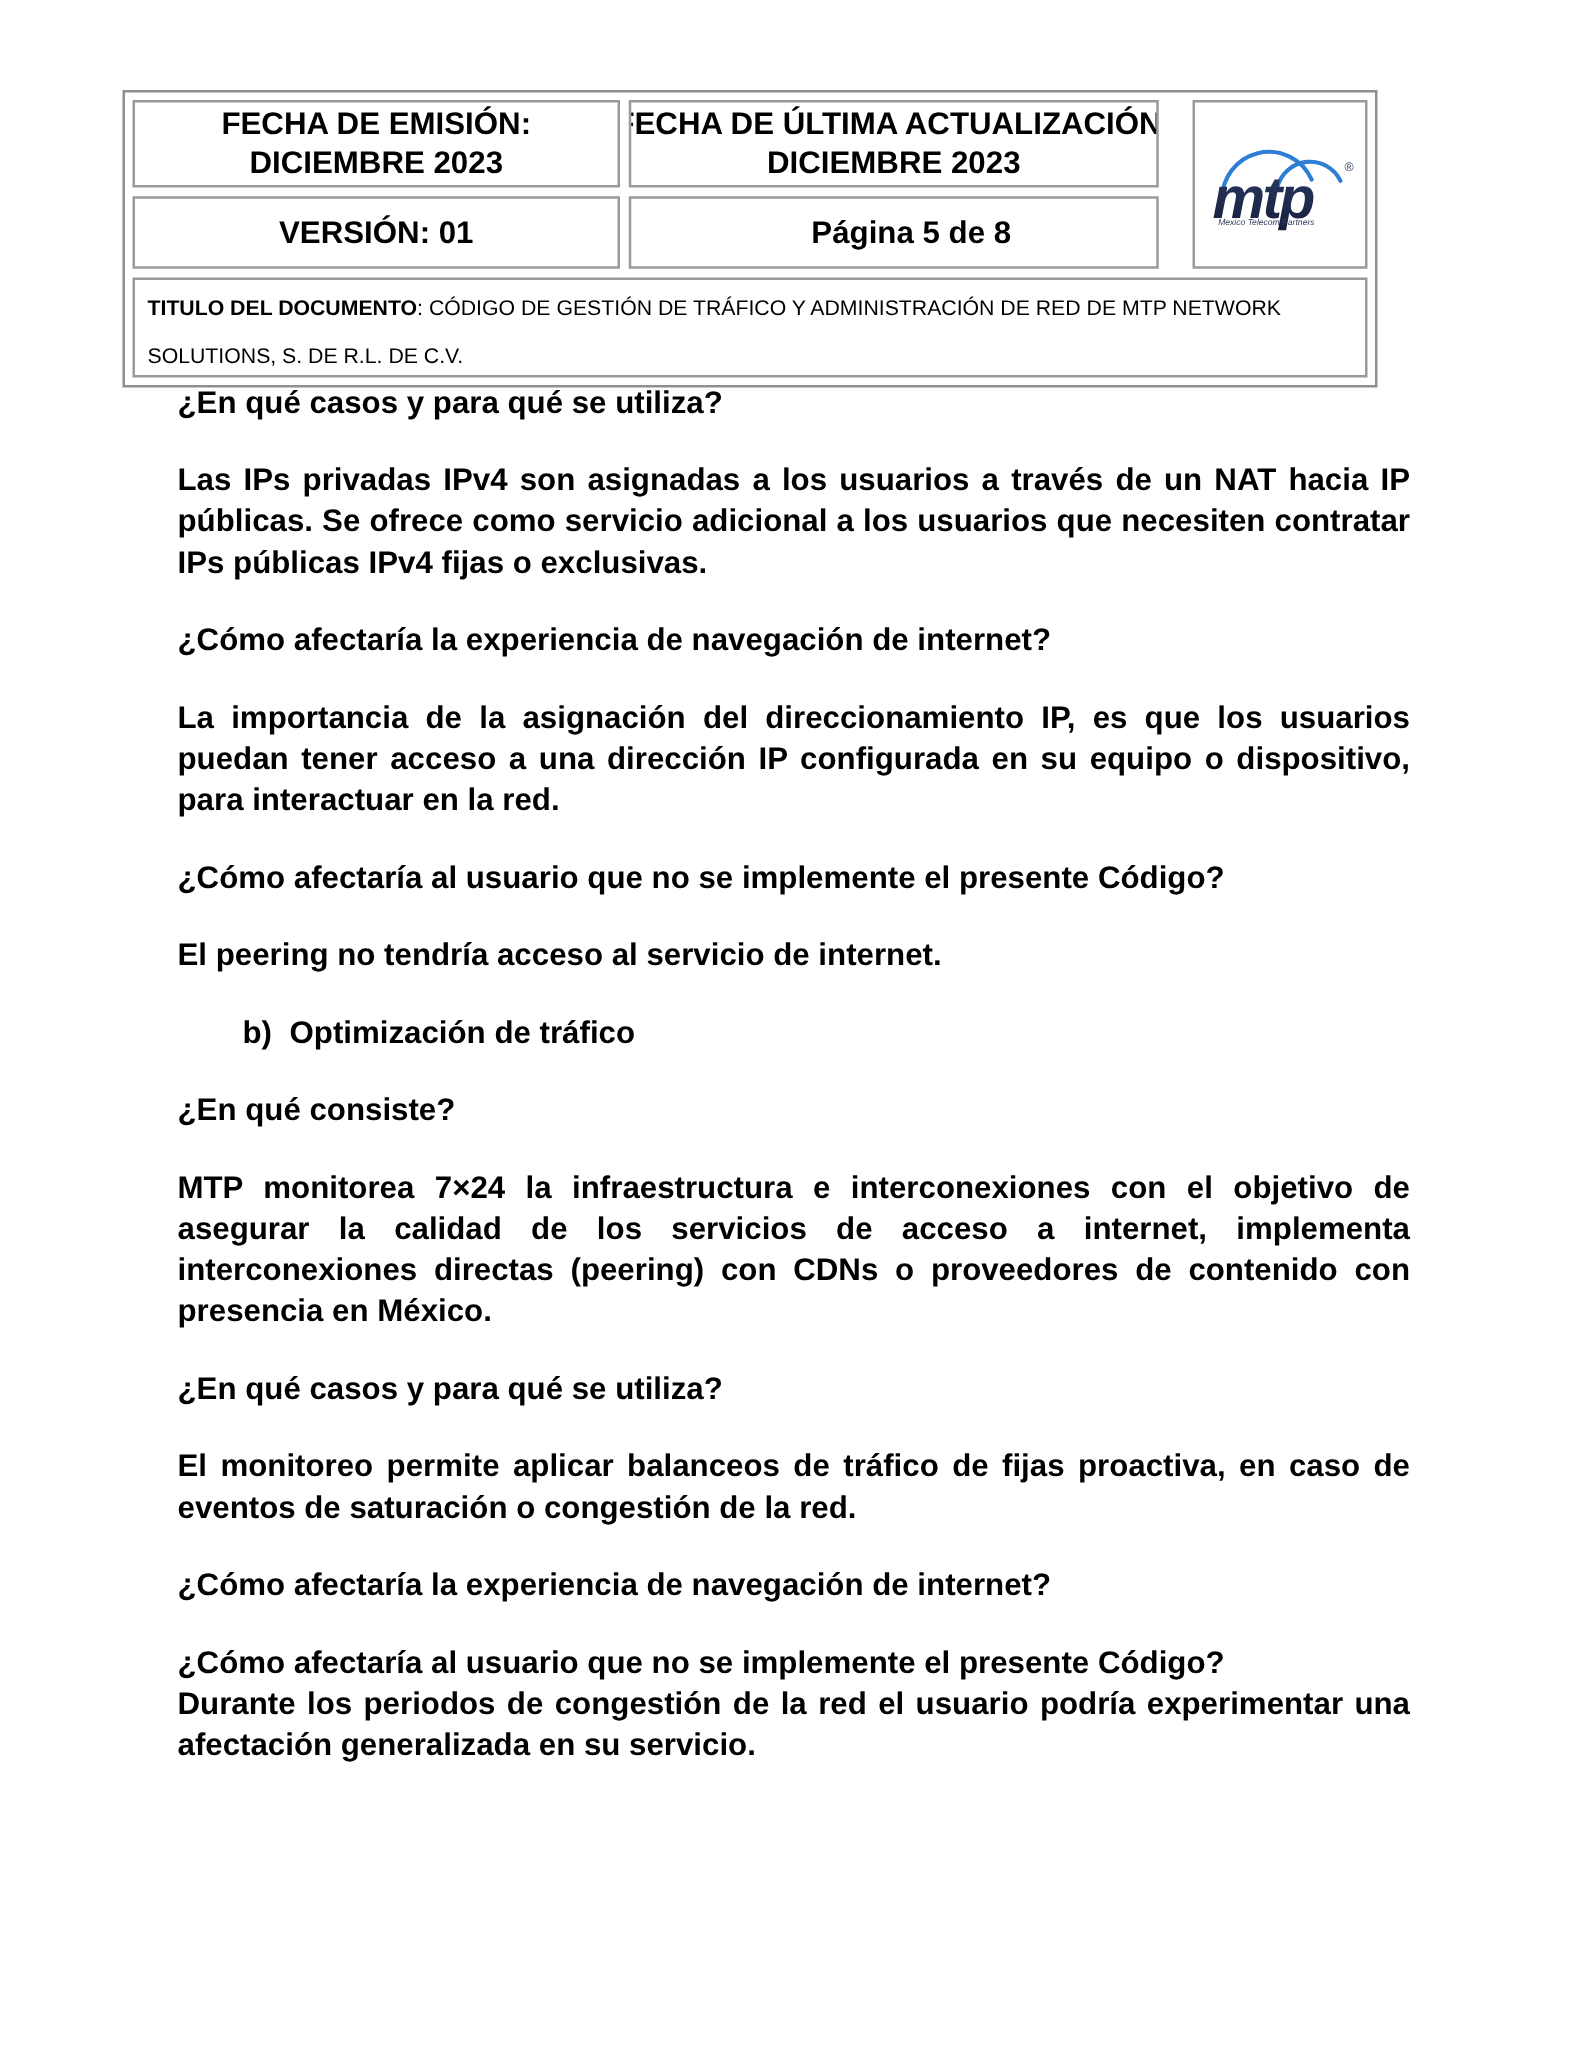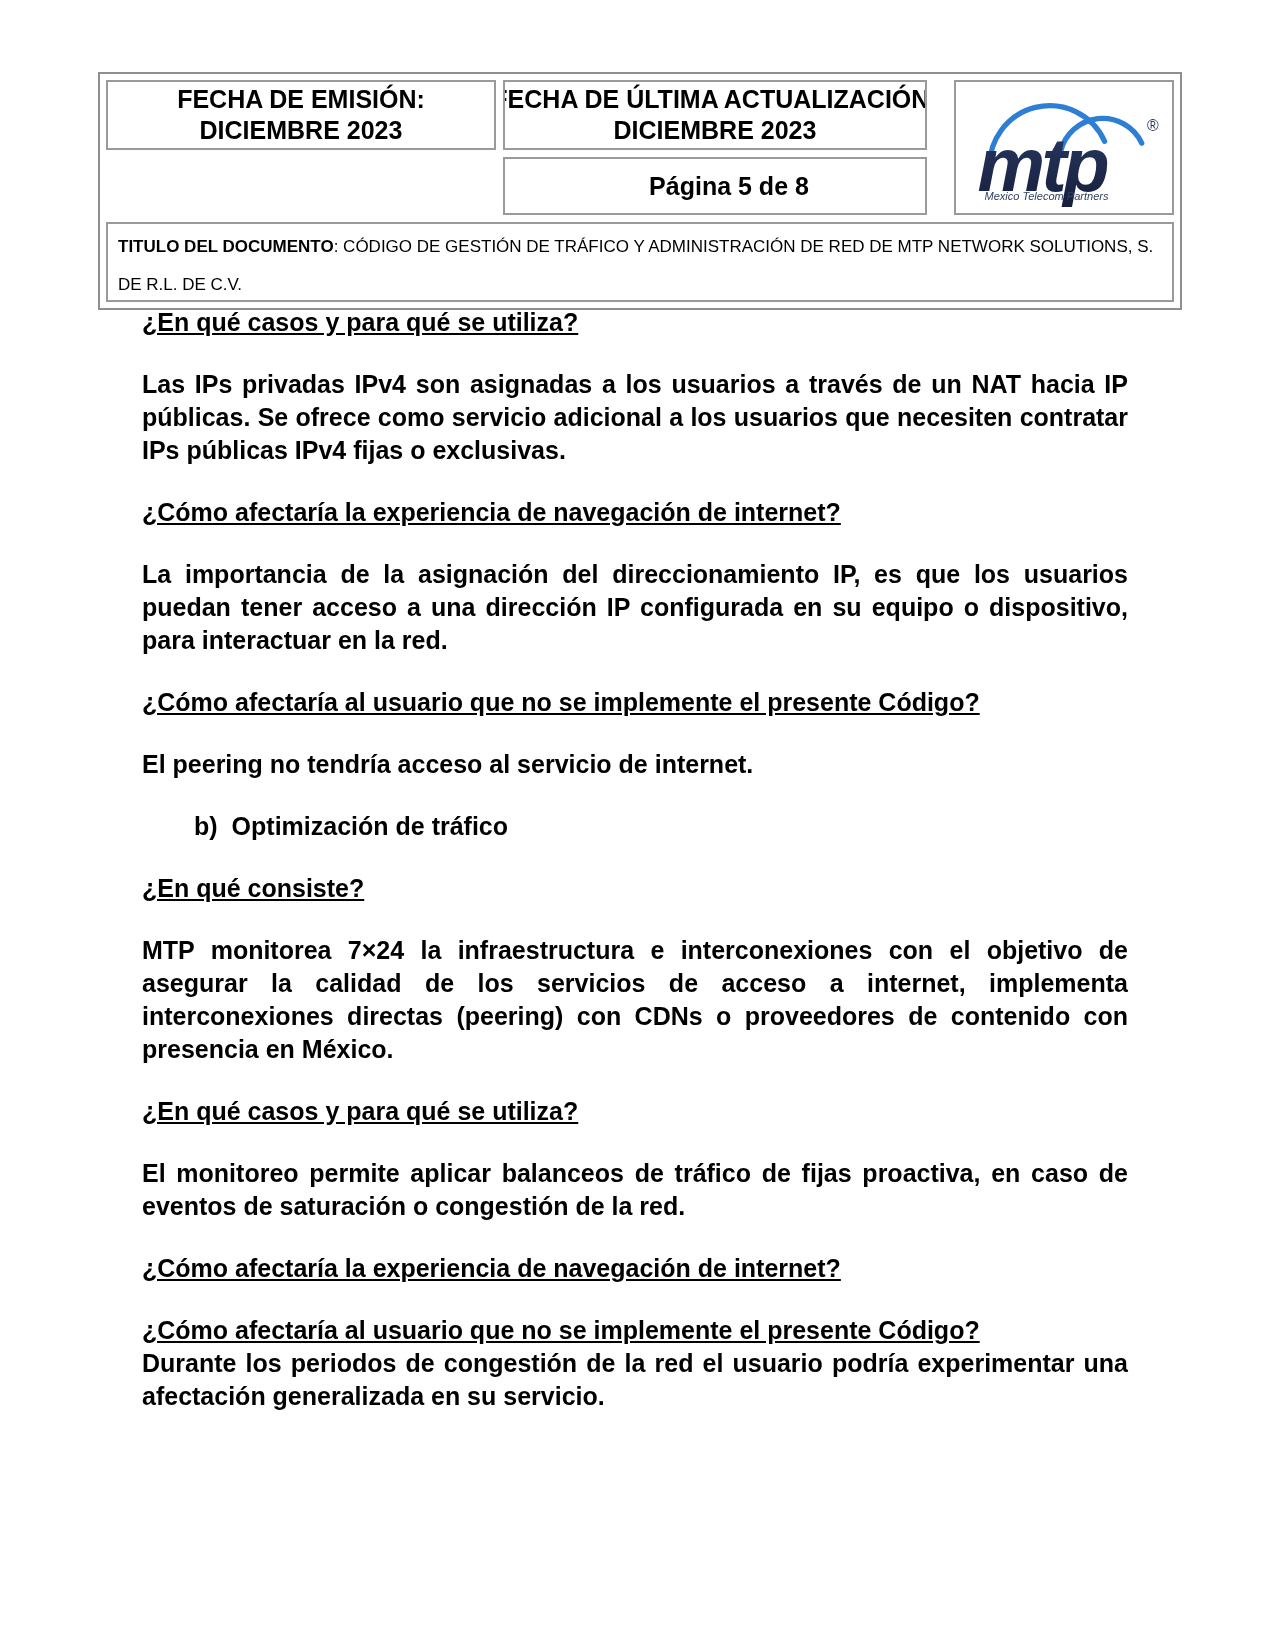--- a/index.html
+++ b/index.html
@@ -8,21 +8,21 @@
     width:1275px; height:1650px;
     margin:0 auto;
     background:#ffffff;
     font-family:"Liberation Sans", sans-serif;
     color:#000000;
     overflow:hidden;
   }
 
   
   .hdr {
-    position:absolute; left:98px; top:72px; width:1084px;
+    position:absolute; left:98px; top:72px; width:1004px;
     box-sizing:border-box;
     border:2px solid #8f8f8f;
     padding:6px;
     display:grid;
     grid-template-columns:390px 424px 1fr;
     grid-template-rows:70px 58px 80px;
     gap:7px;
     background:#ffffff;
   }
   .hcell {
@@ -51,21 +51,21 @@
   .title-cell .tlabel { font-weight:bold; }
 
   .logo-svg { width:100%; height:100%; display:block; }
 
   
   .body-col {
     position:absolute; left:142px; top:306px; width:986px;
     font-size:25px; line-height:33px;
   }
   .blk { margin:0 0 29px 0;font-weight:bold; }
-  .blk.h  { font-weight:bold;text-decoration:underline; }
+  .blk.h  { font-weight:bold; }
   .blk.p  { text-align:justify; }
   .blk.tight { margin-bottom:0; }
   .blk.list {
     font-weight:bold;
     padding-left:52px;
     display:flex; gap:14px;
   }
 </style>
 </head>
 <body>
@@ -95,20 +95,25 @@
         <g>
           <path d="M36,92 A68,68 0 0 1 166,60" fill="none" stroke="#2e7ed5" stroke-width="6" stroke-linecap="round"></path>
           <path d="M116,72 A49,49 0 0 1 208,62" fill="none" stroke="#2e7ed5" stroke-width="6" stroke-linecap="round"></path>
         </g>
         <text x="22" y="116" font-family="Liberation Sans, sans-serif" font-size="86" font-weight="bold" font-style="italic" letter-spacing="-4" fill="url(#navyGrad)">mtp</text>
         <text x="214" y="48" font-family="Liberation Sans, sans-serif" font-size="18" fill="#2c3a5e">®</text>
         <text x="30" y="126" font-family="Liberation Sans, sans-serif" font-size="12.5" font-style="italic" fill="#33415f">Mexico Telecom Partners</text>
       </svg>
     </div>
 
+    <div class="hcell" style="grid-column:1;grid-row:2;">
+      <div class="inlinepair">
+        <span class="lbl">VERSIÓN:</span><span class="val"> 01</span>
+      </div>
+    </div>
 
     <div class="hcell" style="grid-column:2;grid-row:2;padding-left:28px;">
       <div class="val">Página 5 de 8</div>
     </div>
 
     <div class="hcell title-cell">
       <div>
         <span class="tlabel">TITULO DEL DOCUMENTO</span><span>: CÓDIGO DE GESTIÓN DE TRÁFICO Y ADMINISTRACIÓN DE RED DE MTP NETWORK SOLUTIONS, S. DE R.L. DE C.V.</span>
       </div>
     </div>

